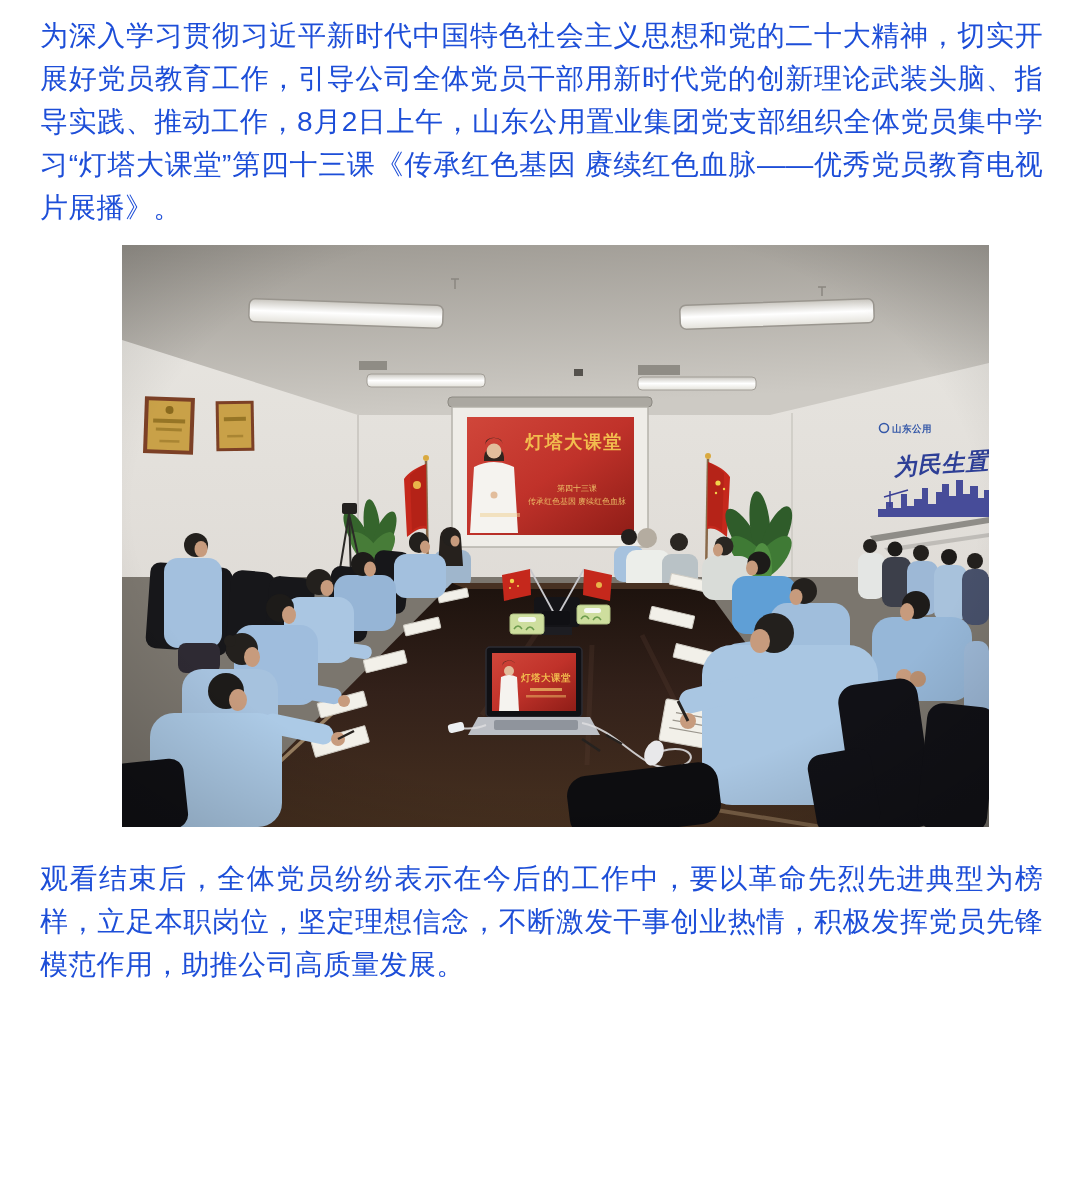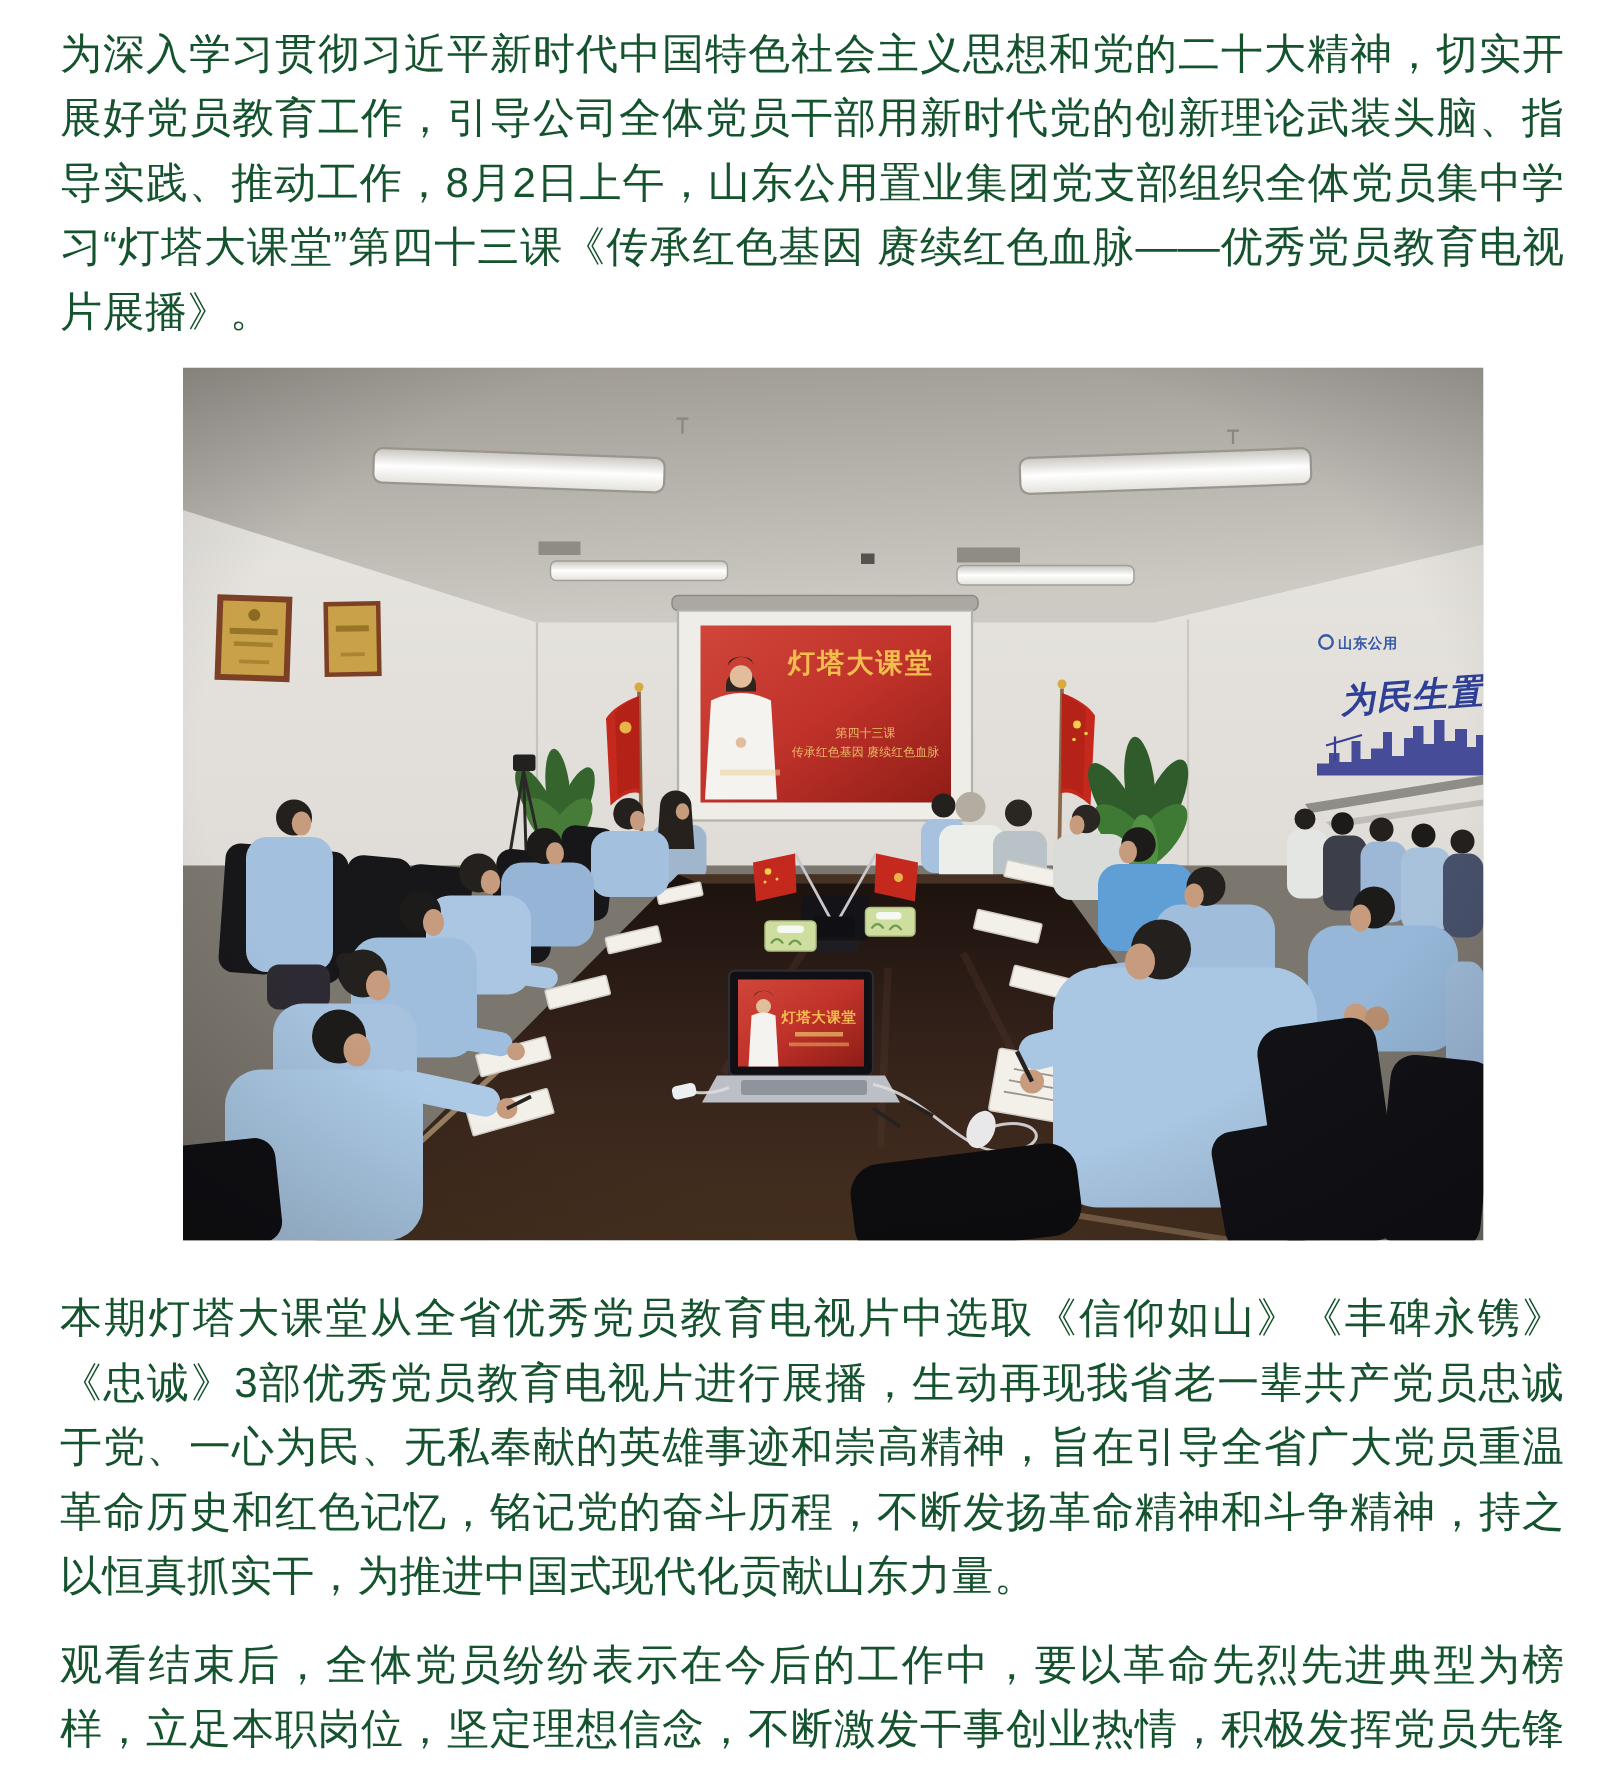--- a/index.html
+++ b/index.html
@@ -1,18 +1,18 @@
 <!DOCTYPE html>
 <html><head>
 <meta charset="utf-8">
 <style>
   html,body{margin:0;padding:0;background:#ffffff;}
   body{width:1082px;font-family:"Liberation Sans","DejaVu Sans",sans-serif;color:#333;}
   .article{padding:14px 39px 0 40px;}
-  .article p{margin:0 0 16px;font-size:28px;line-height:43px;text-align:justify;letter-spacing:.3px;color:#14532d;}
+  .article p{margin:0 0 16px;font-size:28px;line-height:43px;text-align:justify;letter-spacing:.3px;color:#1d4ed8;}
   figure.photo{margin:4px 0 30px 82px;width:867px;height:582px;overflow:hidden;background:#d8d5d0;}
   figure.photo svg{display:block;}
   .svgtxt{font-family:"Liberation Sans","DejaVu Sans",sans-serif;}
 </style>
 </head>
 <body>
 
 <article class="article">
   <p>为深入学习贯彻习近平新时代中国特色社会主义思想和党的二十大精神，切实开展好党员教育工作，引导公司全体党员干部用新时代党的创新理论武装头脑、指导实践、推动工作，8月2日上午，山东公用置业集团党支部组织全体党员集中学习“灯塔大课堂”第四十三课《传承红色基因 赓续红色血脉——优秀党员教育电视片展播》。</p>
 
@@ -348,15 +348,14 @@
           <rect x="690" y="506" width="64" height="80" rx="14" transform="rotate(-10 722 546)"></rect>
         </g>
       </g>
 
       <rect x="446" y="524" width="152" height="62" rx="20" fill="#0d0d10" transform="rotate(-7 522 555)"></rect>
 
       <rect x="0" y="0" width="867" height="582" fill="url(#vign)"></rect>
     </svg>
   </figure>
 
-  <p>本期灯塔大课堂从全省优秀党员教育电视片中选取《信仰如山》《丰碑永镌》《忠诚》3部优秀党员教育电视片进行展播，生动再现我省老一辈共产党员忠诚于党、一心为民、无私奉献的英雄事迹和崇高精神，旨在引导全省广大党员重温革命历史和红色记忆，铭记党的奋斗历程，不断发扬革命精神和斗争精神，持之以恒真抓实干，为推进中国式现代化贡献山东力量。</p>
   <p>观看结束后，全体党员纷纷表示在今后的工作中，要以革命先烈先进典型为榜样，立足本职岗位，坚定理想信念，不断激发干事创业热情，积极发挥党员先锋模范作用，助推公司高质量发展。</p>
 </article>
 
 </body></html>

